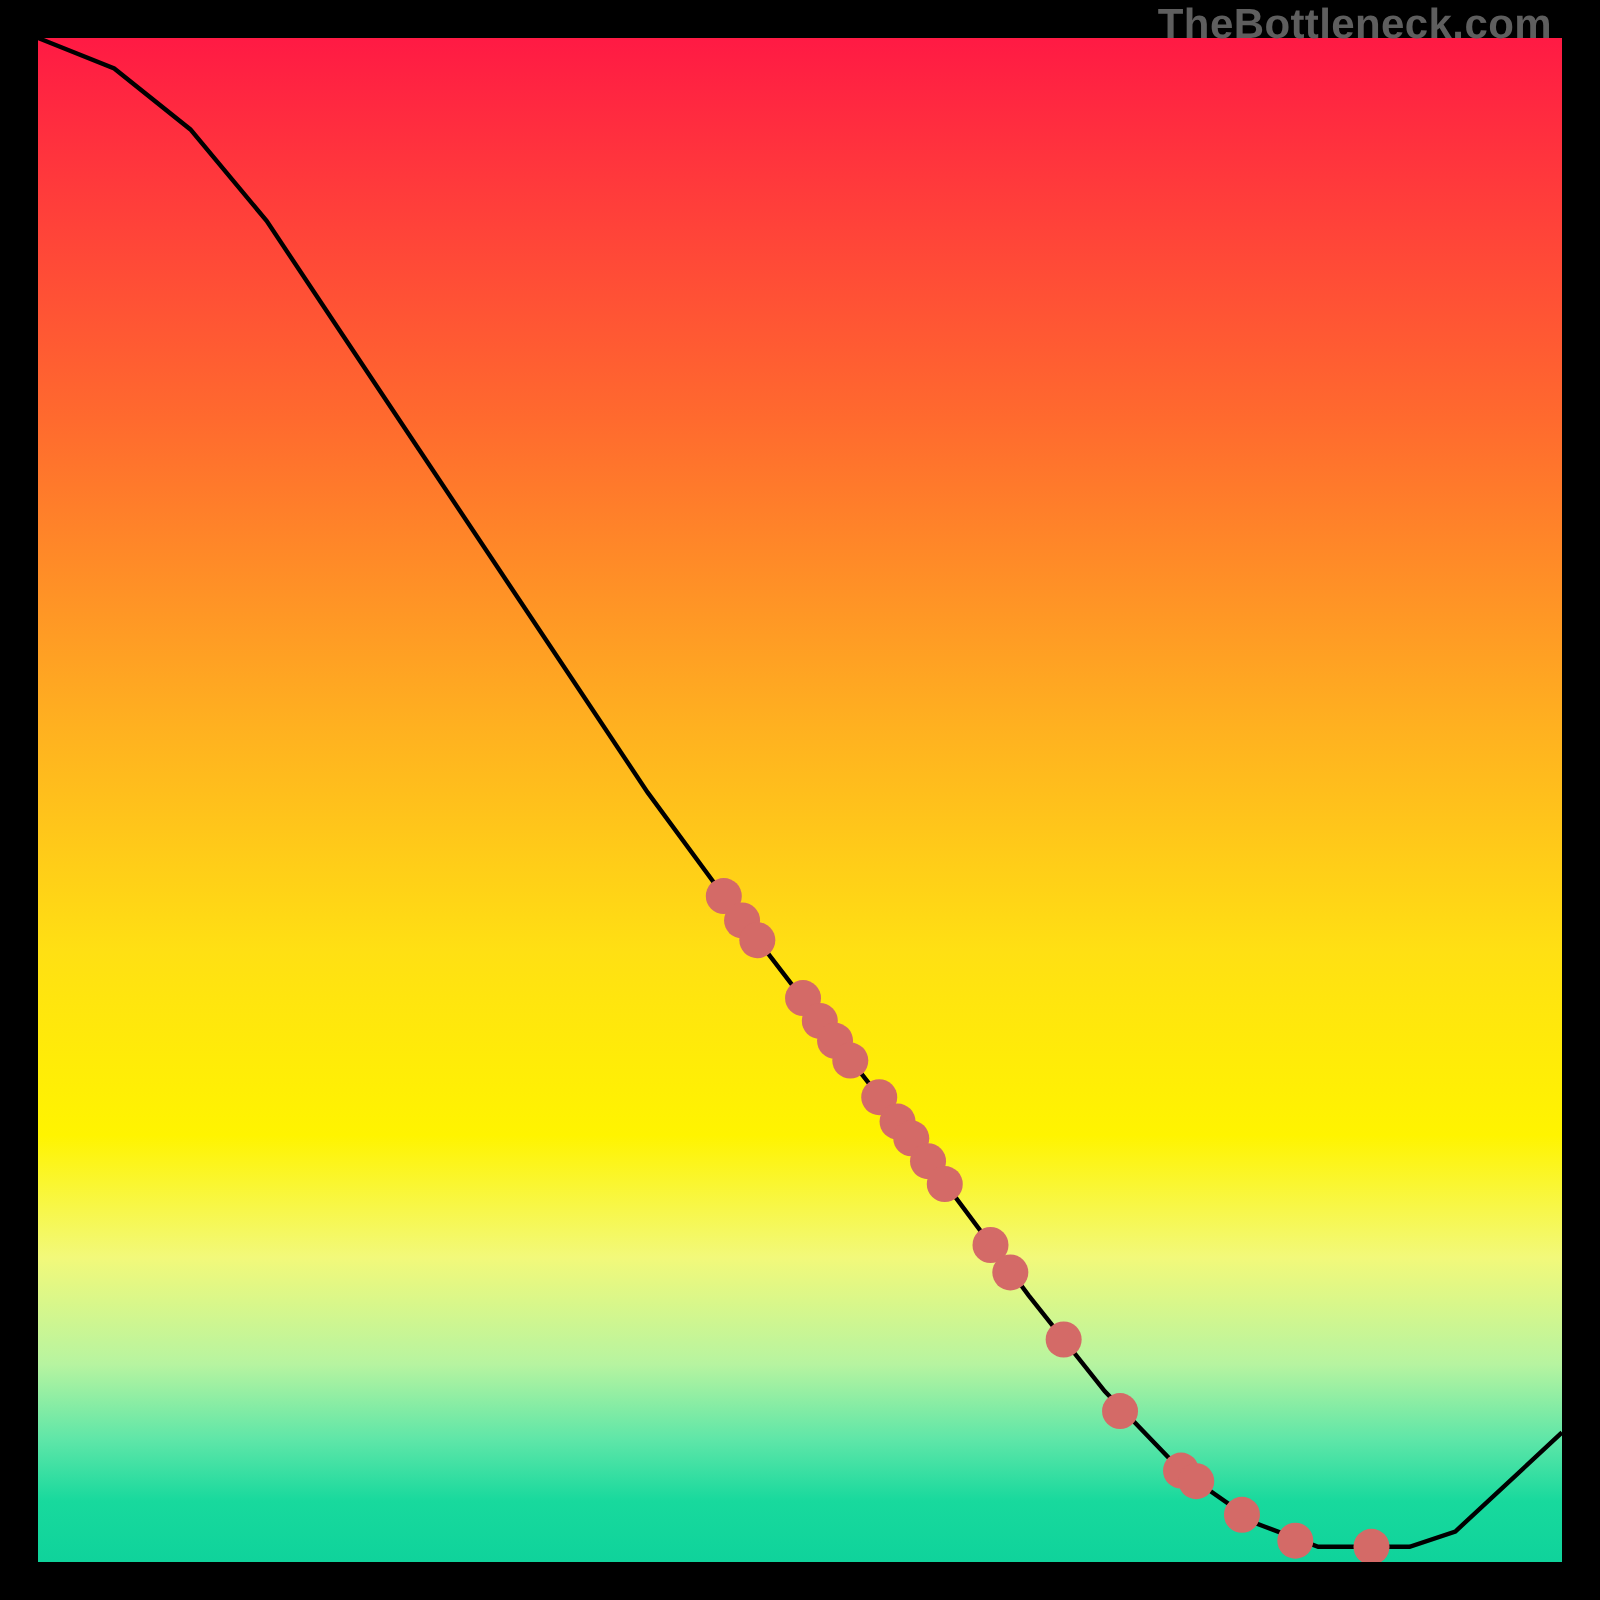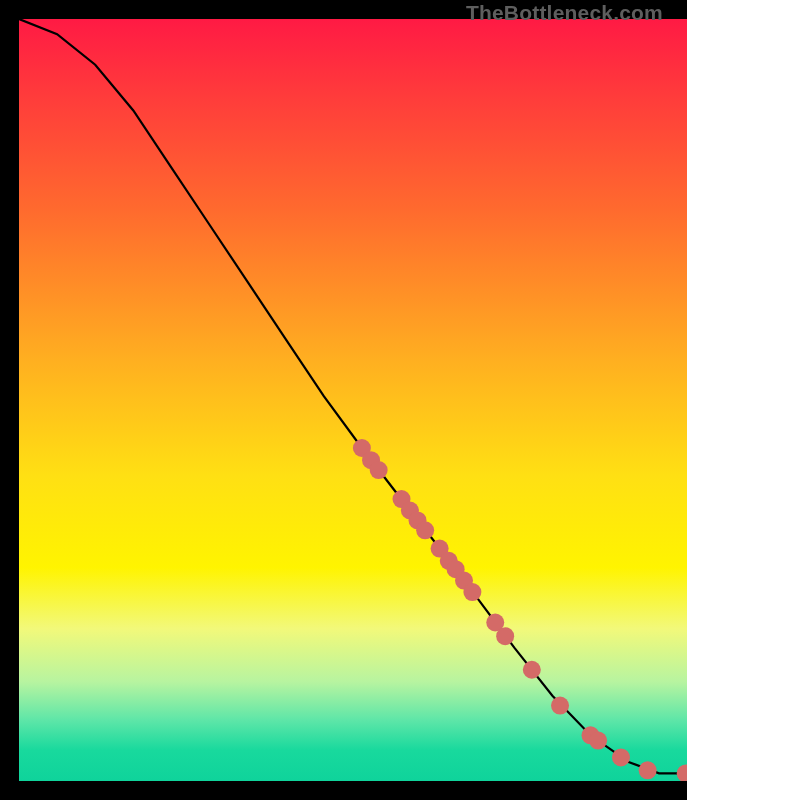--- a/index.html
+++ b/index.html
@@ -3,21 +3,21 @@
 <meta charset="utf-8">
 <style>
   body {
     margin: 0;
     padding: 0;
     background: #fff;
     font-family: Arial, Helvetica, sans-serif;
   }
   .stage {
     position: relative;
-    width: 687px;
+    width: 800px;
     height: 800px;
     overflow: hidden;
   }
   .frame {
     position: absolute;
     left: 0; top: 0;
     width: 800px;
     height: 800px;
     box-sizing: border-box;
     border: 19px solid #000;

